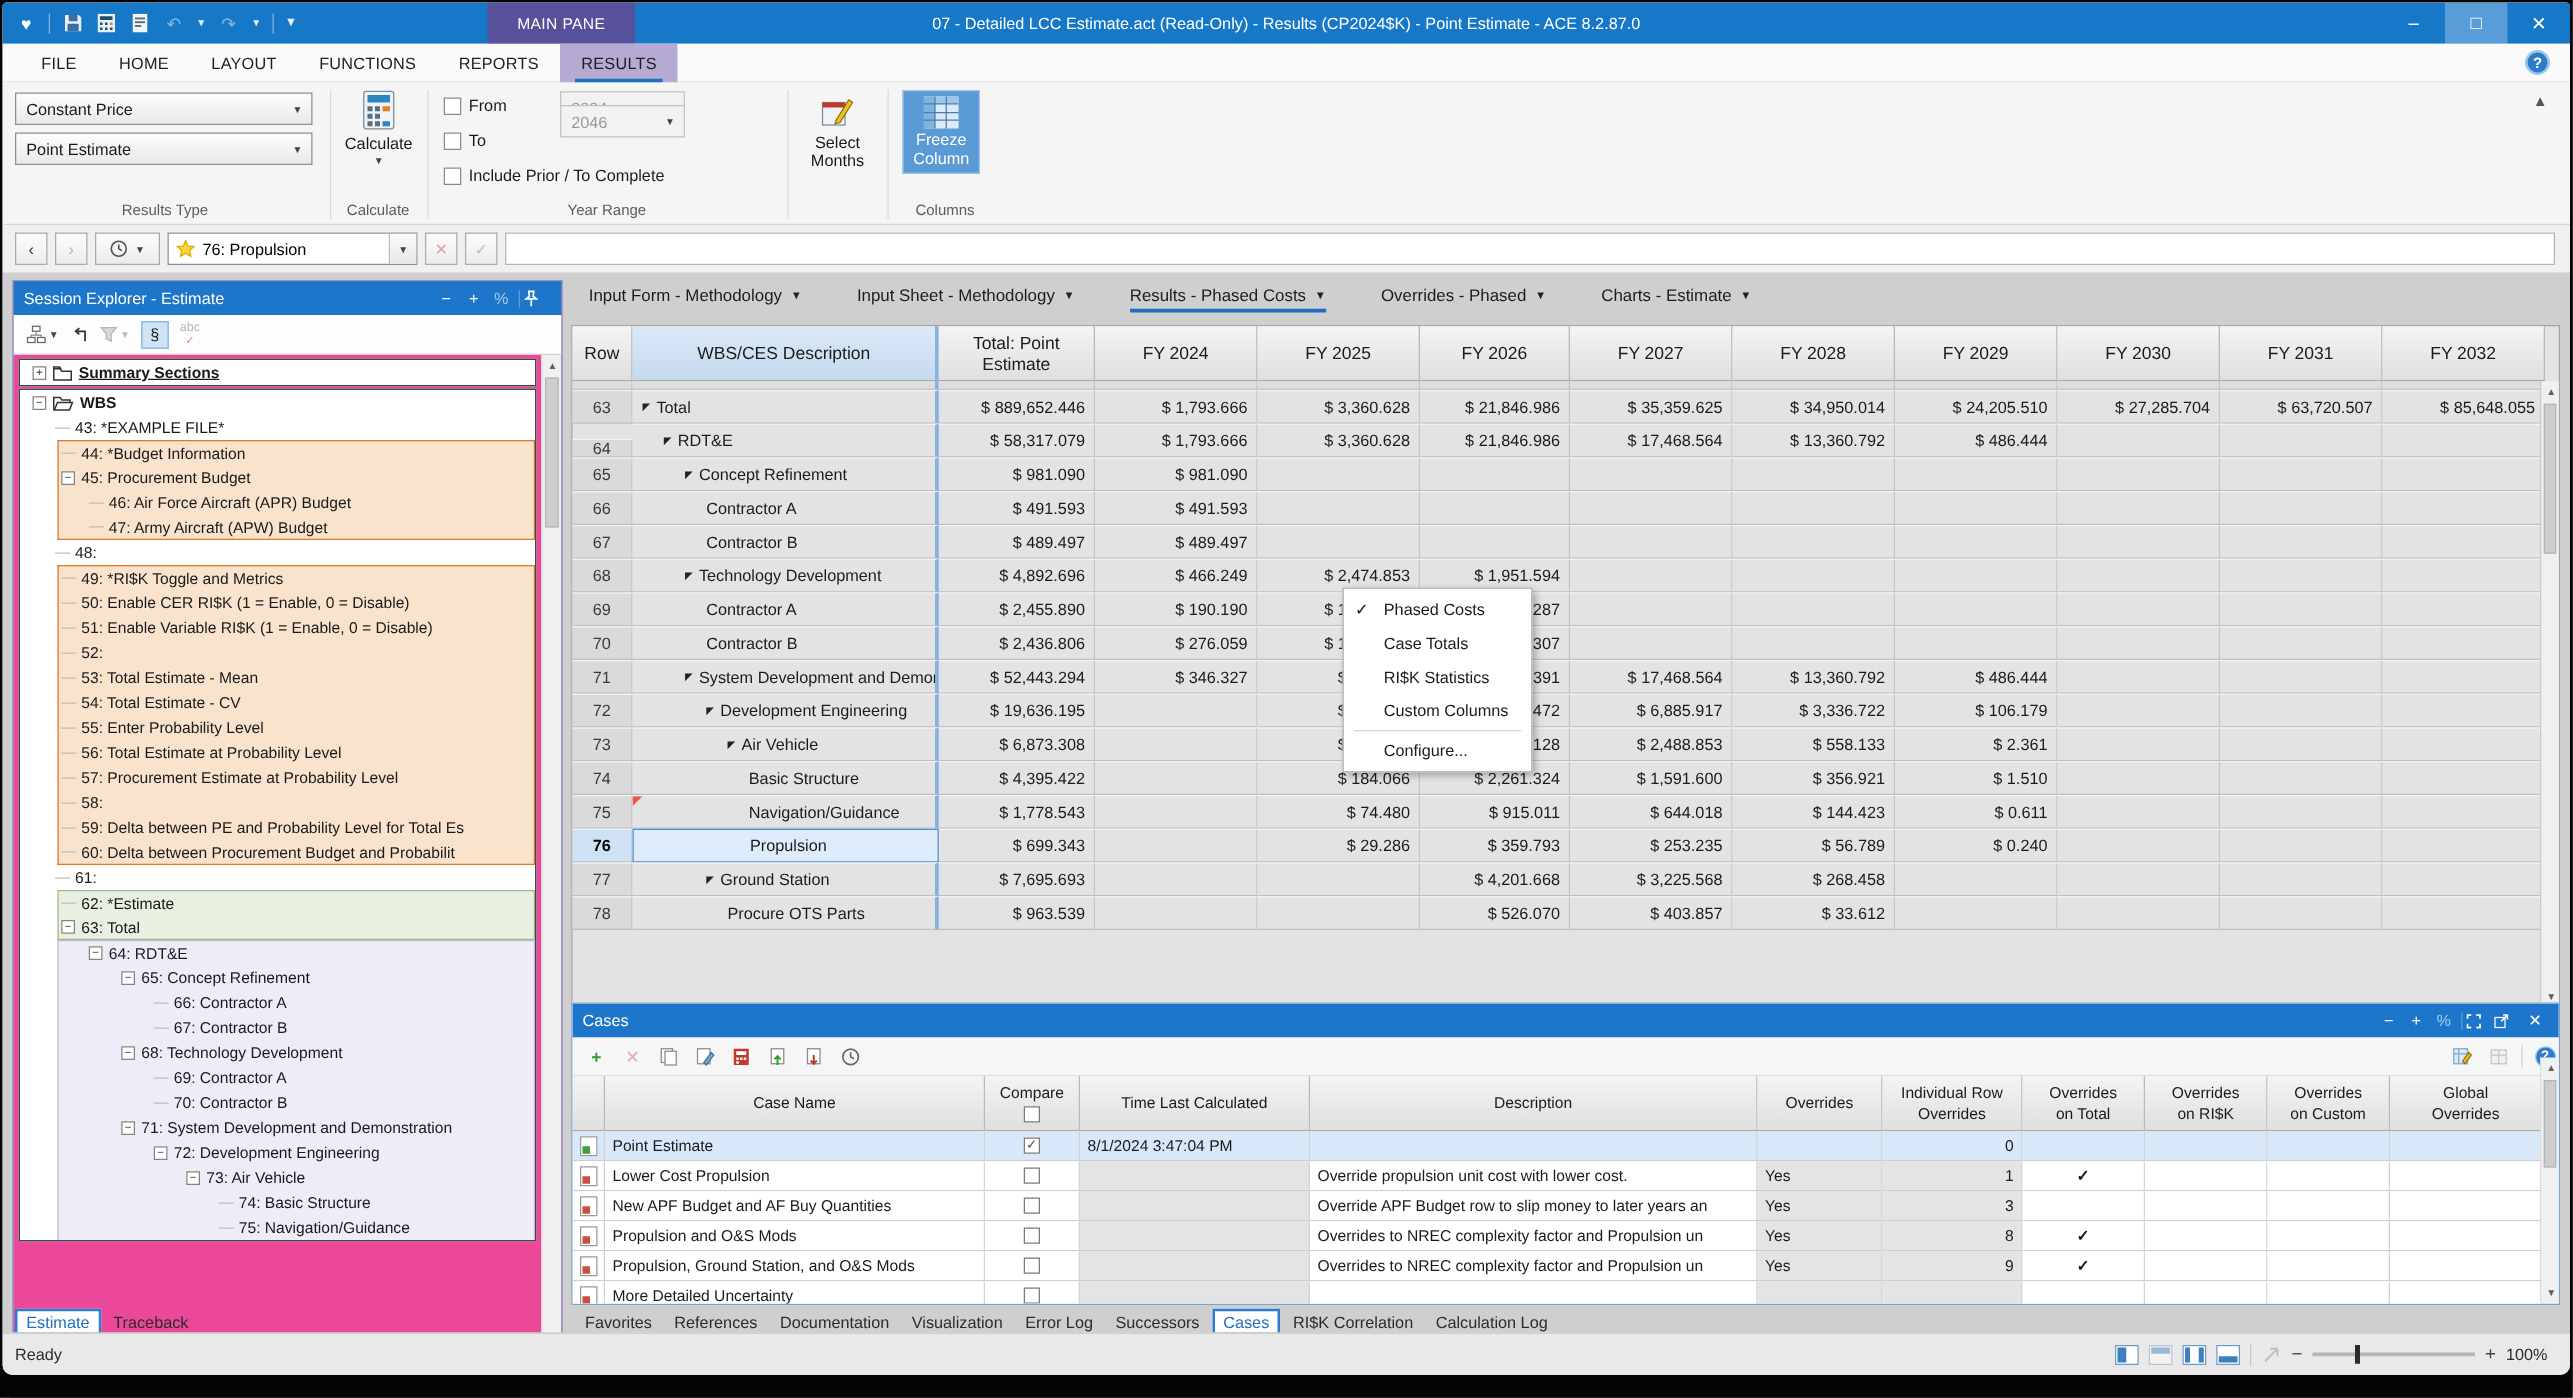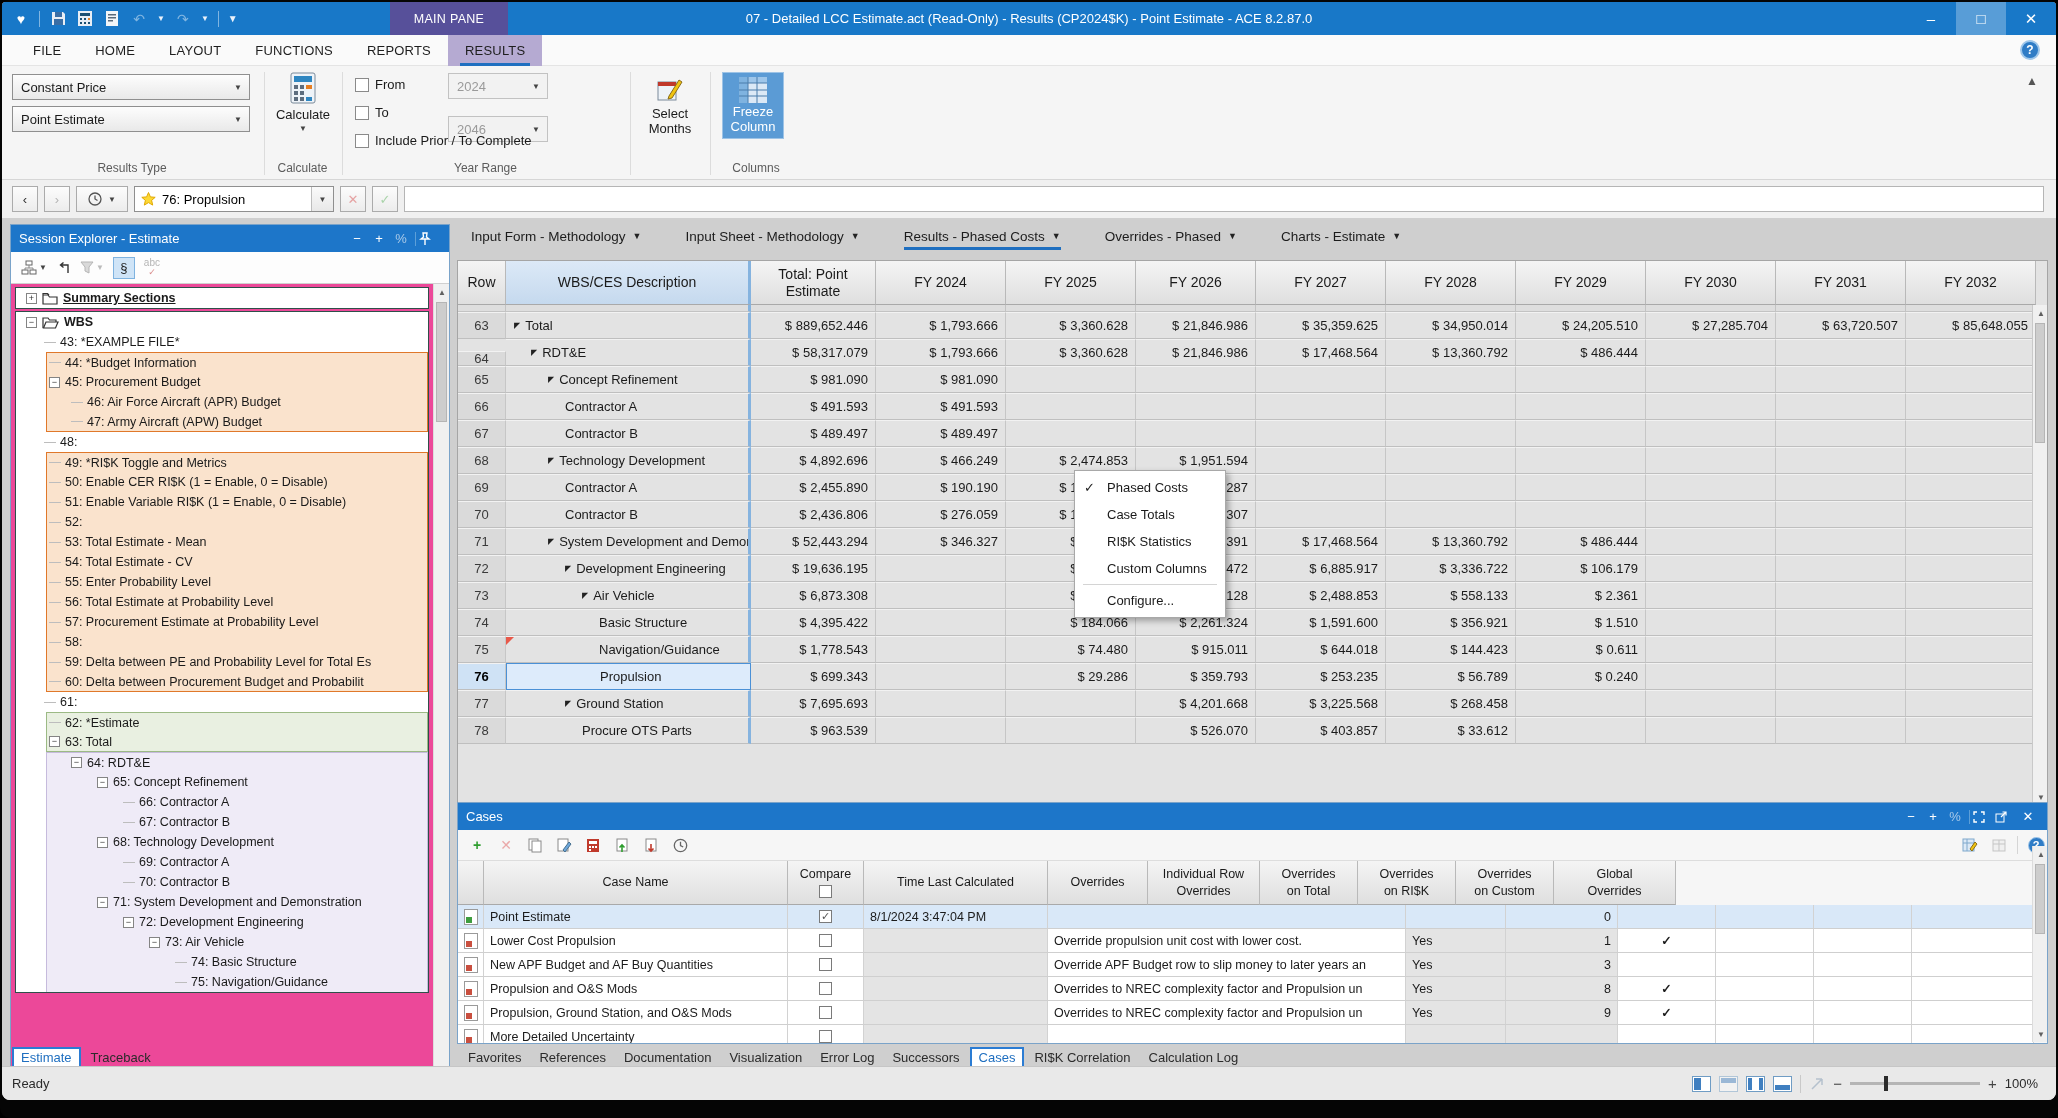--- a/index.html
+++ b/index.html
@@ -251,21 +251,21 @@
             <span>From</span>
       </div>
       <div class="combo dis" style="position:absolute; left:105px; top:7px; width:100px;">
         <span>2024</span>
             <span class="car">▼</span>
       </div>
       <div class="chkrow" style="position:absolute; left:12px; top:39px;">
         <span class="chk"></span>
             <span>To</span>
       </div>
-      <div class="combo dis" style="position:absolute; left:105px; top:50px; width:100px;">
+      <div class="combo dis" style="position:absolute; left:105px; top:18px; width:100px;">
         <span>2046</span>
             <span class="car">▼</span>
       </div>
       <div class="chkrow" style="position:absolute; left:12px; top:67px;">
         <span class="chk"></span>
             <span>Include Prior / To Complete</span>
       </div>
       <div class="rgroup-label">Year Range</div>
     </div>
     <div class="rsep" style="left:628px;"></div>
@@ -960,20 +960,23 @@
                 <div class="ch-cell" style="width: 304px;">
                   <div>Case Name</div>
                 </div>
                 <div class="ch-cell" style="width: 76px;">
                   <div>Compare</div>
                   <span class="c-chk"></span>
                 </div>
                 <div class="ch-cell" style="width: 184px;">
                   <div>Time Last Calculated</div>
                 </div>
+                <div class="ch-cell" style="width: 358px;">
+                  <div>Description</div>
+                </div>
                 <div class="ch-cell" style="width: 100px;">
                   <div>Overrides</div>
                 </div>
                 <div class="ch-cell" style="width: 112px;">
                   <div>Individual Row</div>
                   <div>Overrides</div>
                 </div>
                 <div class="ch-cell" style="width: 98px;">
                   <div>Overrides</div>
                   <div>on Total</div>

